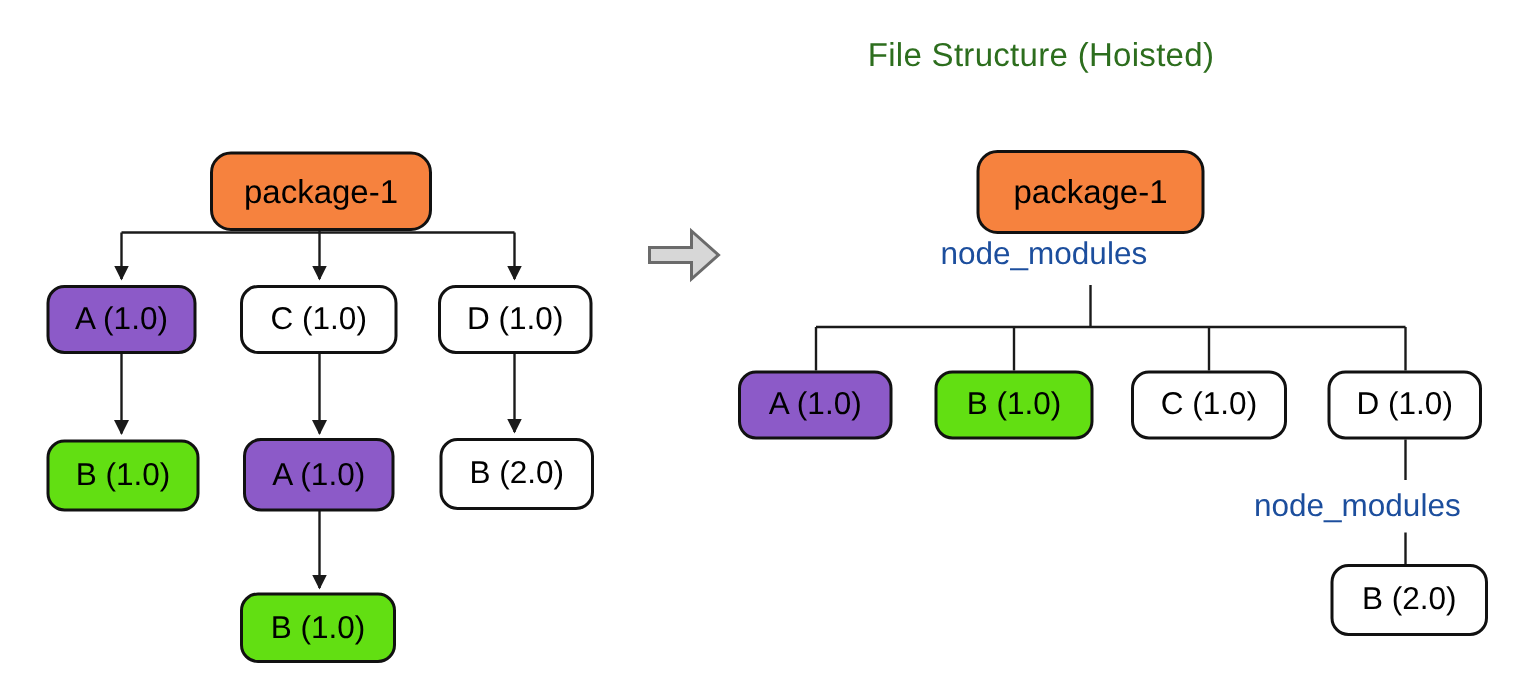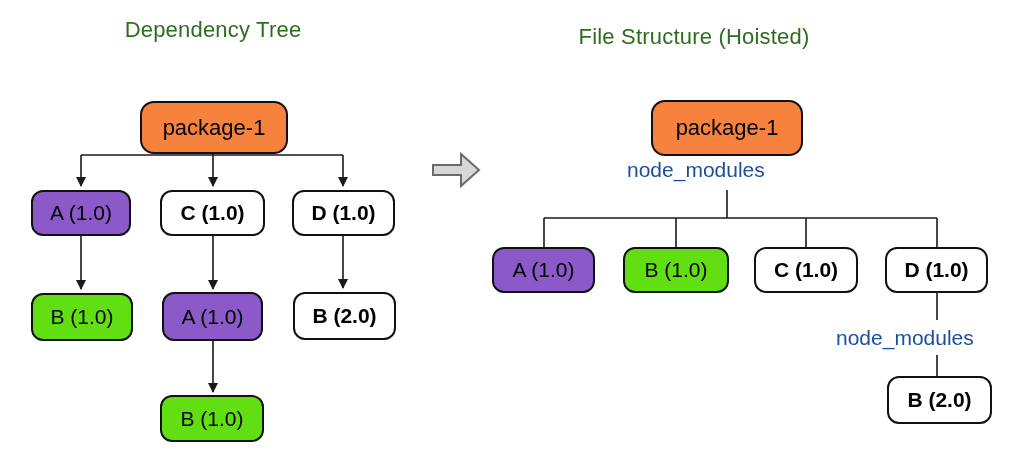--- a/index.html
+++ b/index.html
@@ -42,21 +42,21 @@
     justify-content: center;
     font-size: 21px;
     color: #000000;
     background: var(--node-white, #ffffff);
     white-space: nowrap;
   }
   .node.root { border-radius: 14px; font-size: 22px; }
   .node.orange { background: var(--orange, #f6823e); margin-top: 30px; }
   .node.purple { background: var(--purple, #8c5ac8); text-align: center; }
   .node.green  { background: var(--green, #62df12); }
-  .node.white  { background: var(--node-white, #ffffff); font-weight: bold; }
+  .node.white  { background: var(--node-white, #ffffff); }
   .folder-label {
     position: absolute;
     text-align: left;
     font-size: 21px;
     color: var(--folder-blue, #1c4e9d);
     white-space: nowrap;
   }
 </style>
 </head>
 <body>
@@ -87,21 +87,20 @@
     <path class="edge" d="M727,190 V218"></path>
     <path class="edge" d="M544,218 H937"></path>
     <path class="edge" d="M544,218 V247"></path>
     <path class="edge" d="M676,218 V247"></path>
     <path class="edge" d="M806,218 V247"></path>
     <path class="edge" d="M937,218 V247"></path>
     <path class="edge" d="M937,293 V320"></path>
     <path class="edge" d="M937,355 V376"></path>
   </svg>
 
-  <div class="tree-title" style="left:13px; top:17px; width:400px;">Dependency Tree</div>
   <div class="tree-title" style="left:494px; top:24px; width:400px;">File Structure (Hoisted)</div>
 
   <div class="node root orange" style="left:140px; top:71px; width:148px; height:53px;">package-1</div>
   <div class="node purple" style="left:31px; top:190px; width:100px; height:46px;">A (1.0)</div>
   <div class="node white" style="left:160px; top:190px; width:105px; height:46px;">C (1.0)</div>
   <div class="node white" style="left:292px; top:190px; width:103px; height:46px;">D (1.0)</div>
   <div class="node green" style="left:31px; top:293px; width:102px; height:48px;">B (1.0)</div>
   <div class="node purple" style="left:162px; top:292px; width:101px; height:49px;">A (1.0)</div>
   <div class="node white" style="left:293px; top:292px; width:103px; height:48px;">B (2.0)</div>
   <div class="node green" style="left:160px; top:395px; width:104px; height:47px;">B (1.0)</div>

